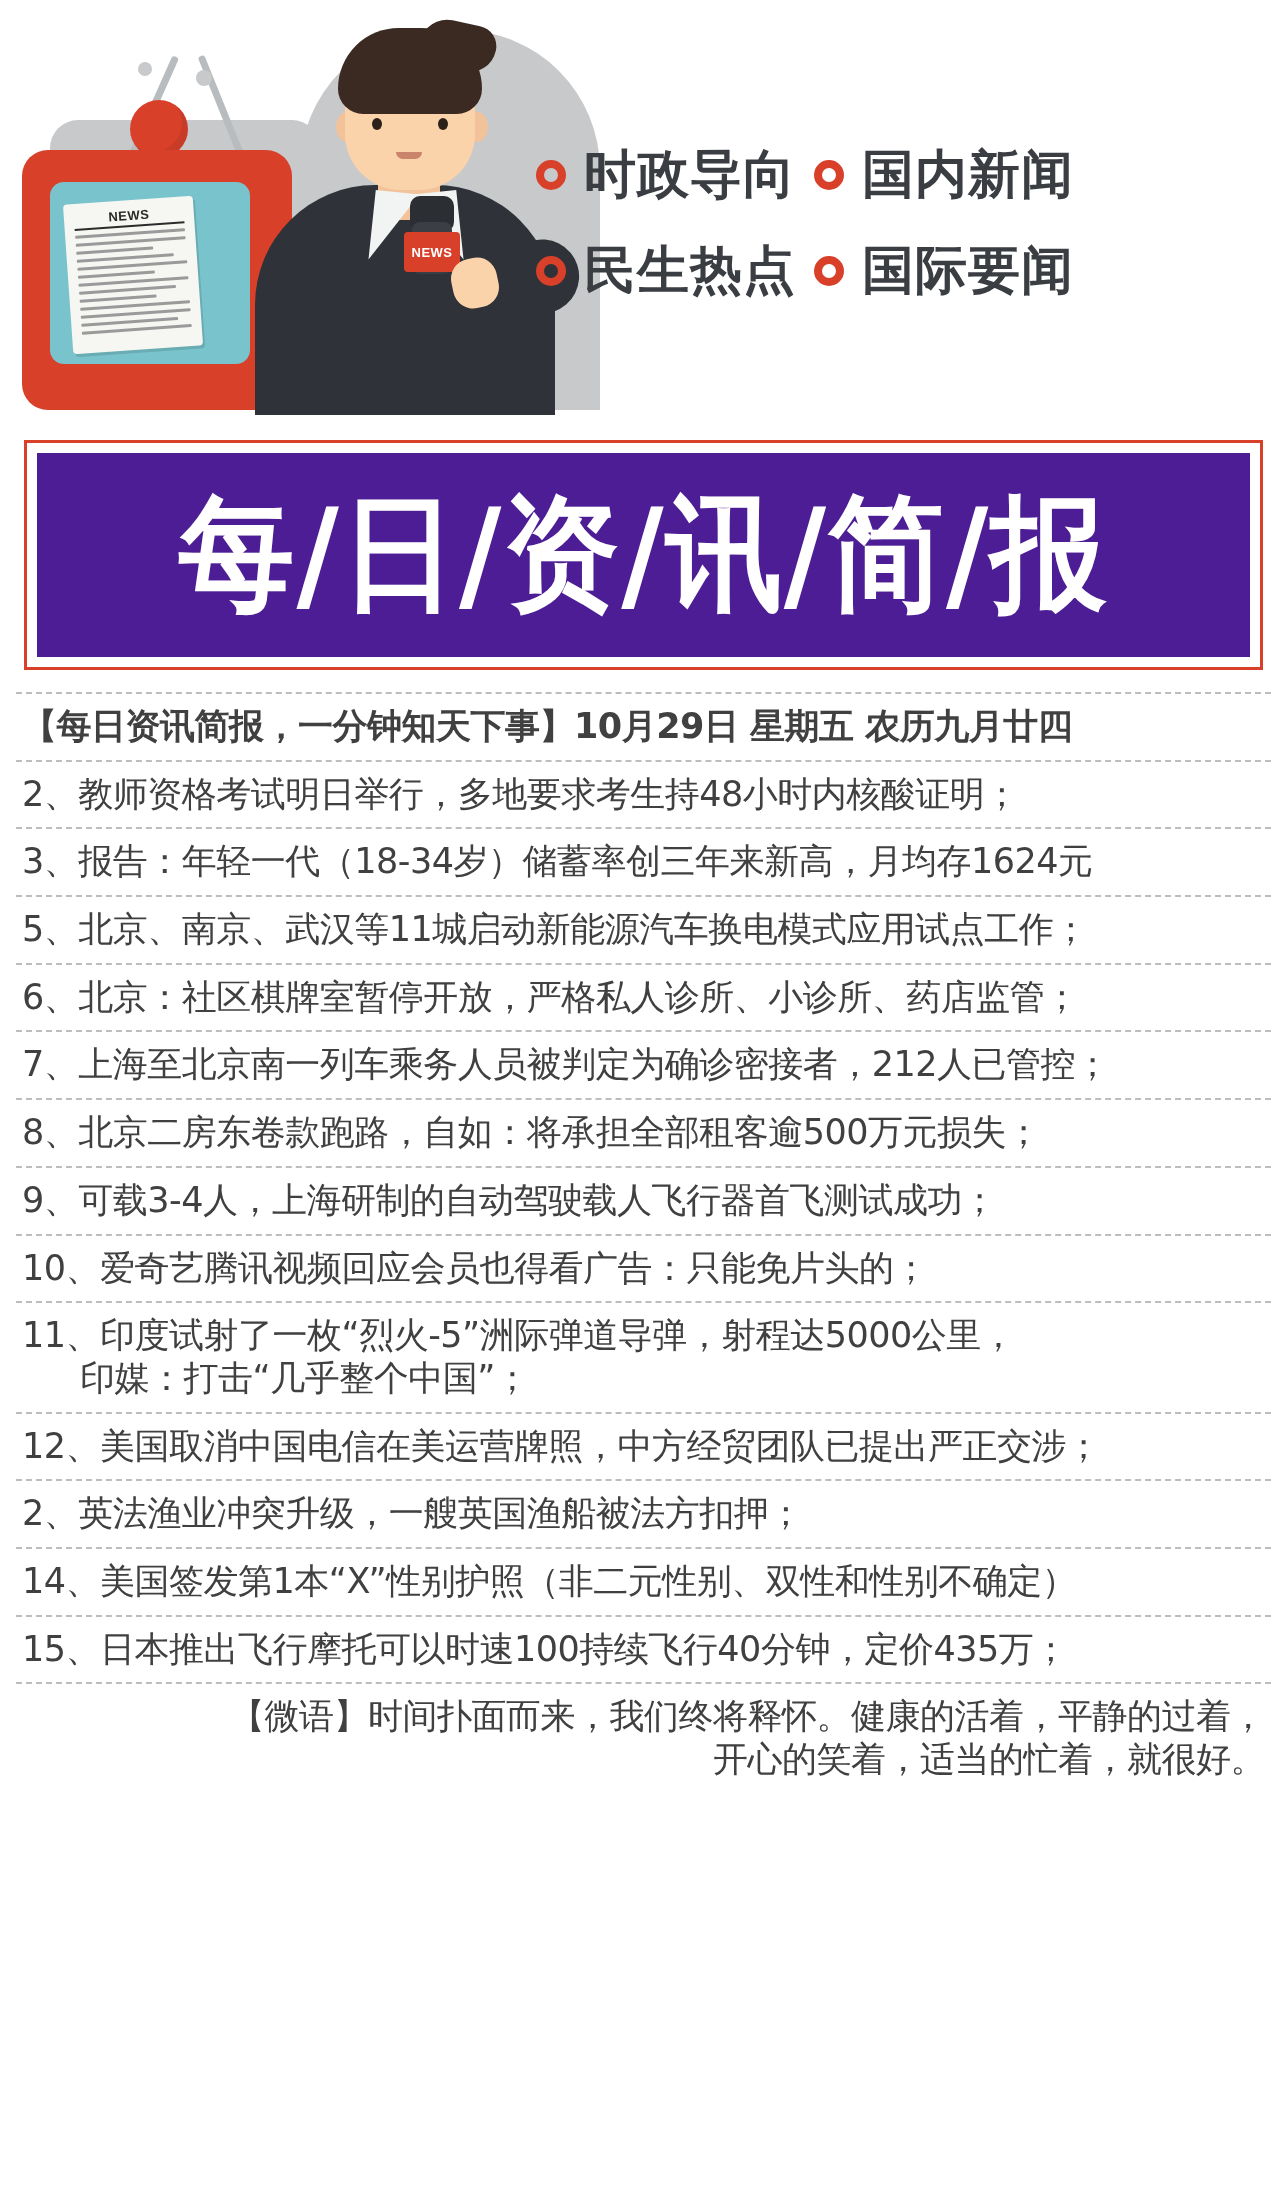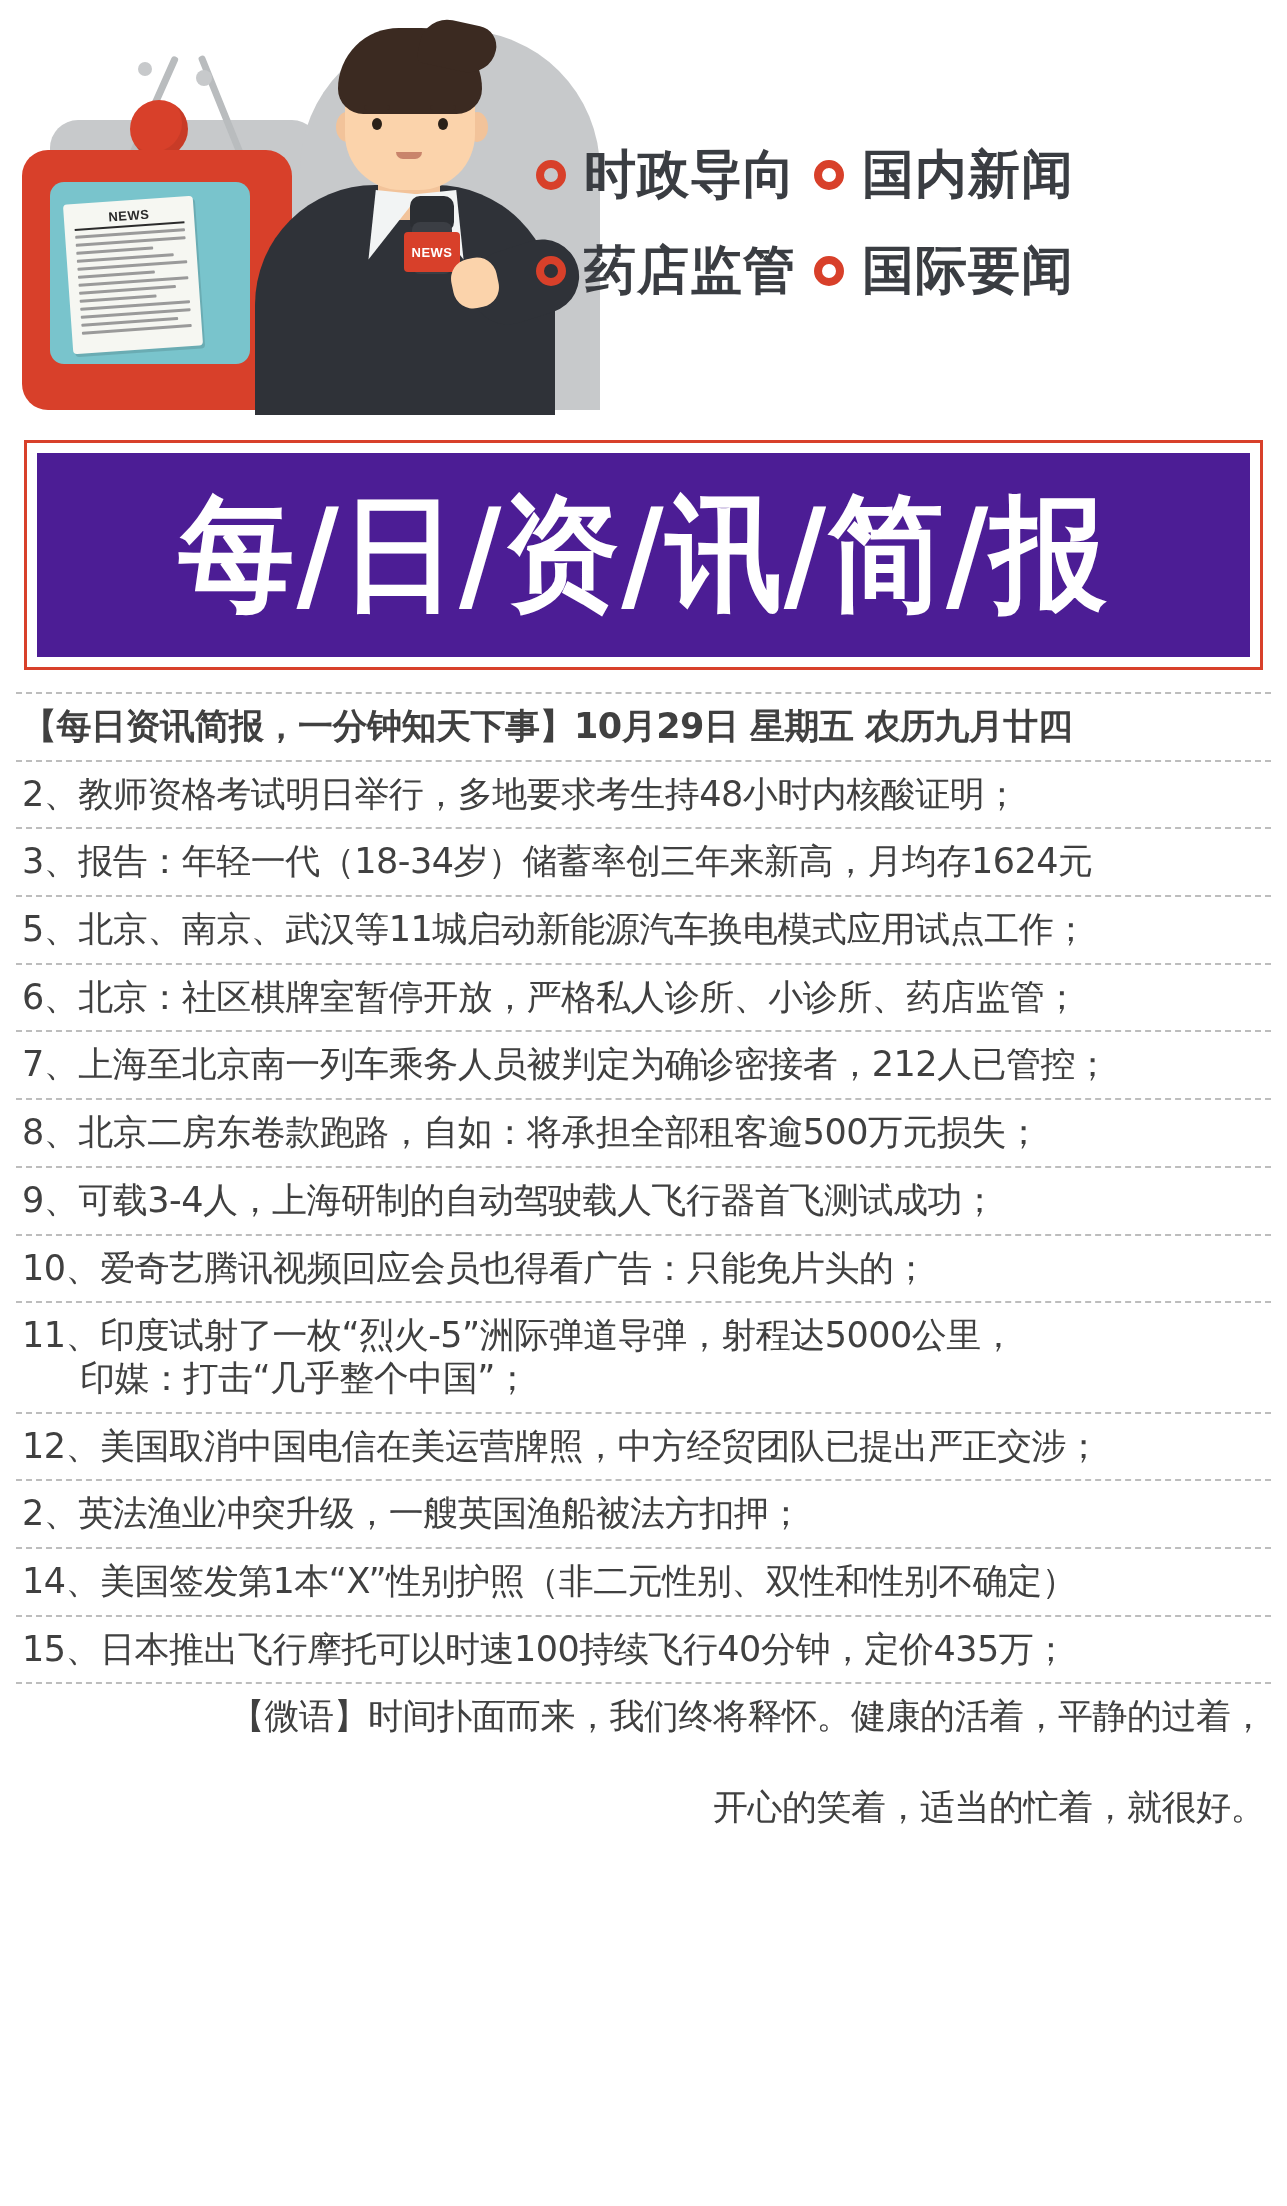--- a/index.html
+++ b/index.html
@@ -326,21 +326,21 @@
     color: #404040;
     font-family: "DejaVu Sans", "Liberation Sans", sans-serif;
     letter-spacing: -0.5px;
   }
   .row.head { font-weight: bold; }
   .row .indent {
     display: block;
     padding-left: 58px;
   }
   .row.footer-note { border-bottom: none; text-align: right; }
-  .row.footer-note .indent { padding-left: 40px; margin-top: 48px; }
+  .row.footer-note .indent { padding-left: 40px; }
 </style>
 </head>
 <body>
 
 <div class="page">
 
   <div class="header">
 
     <div class="tv-shadow"></div>
     <div class="tv-antenna-l"></div>
@@ -392,21 +392,21 @@
 
     <div class="slogans">
       <div class="slogan-row">
         <span class="bullet"></span>
         <span class="slogan-text">时政导向</span>
         <span class="bullet"></span>
         <span class="slogan-text">国内新闻</span>
       </div>
       <div class="slogan-row">
         <span class="bullet"></span>
-        <span class="slogan-text">药店监管</span>
+        <span class="slogan-text">民生热点</span>
         <span class="bullet"></span>
         <span class="slogan-text">国际要闻</span>
       </div>
     </div>
   </div>
 
   <div class="title-wrap">
     <div class="title-bar">
       <span class="title-text">每/日/资/讯/简/报</span>
     </div>

